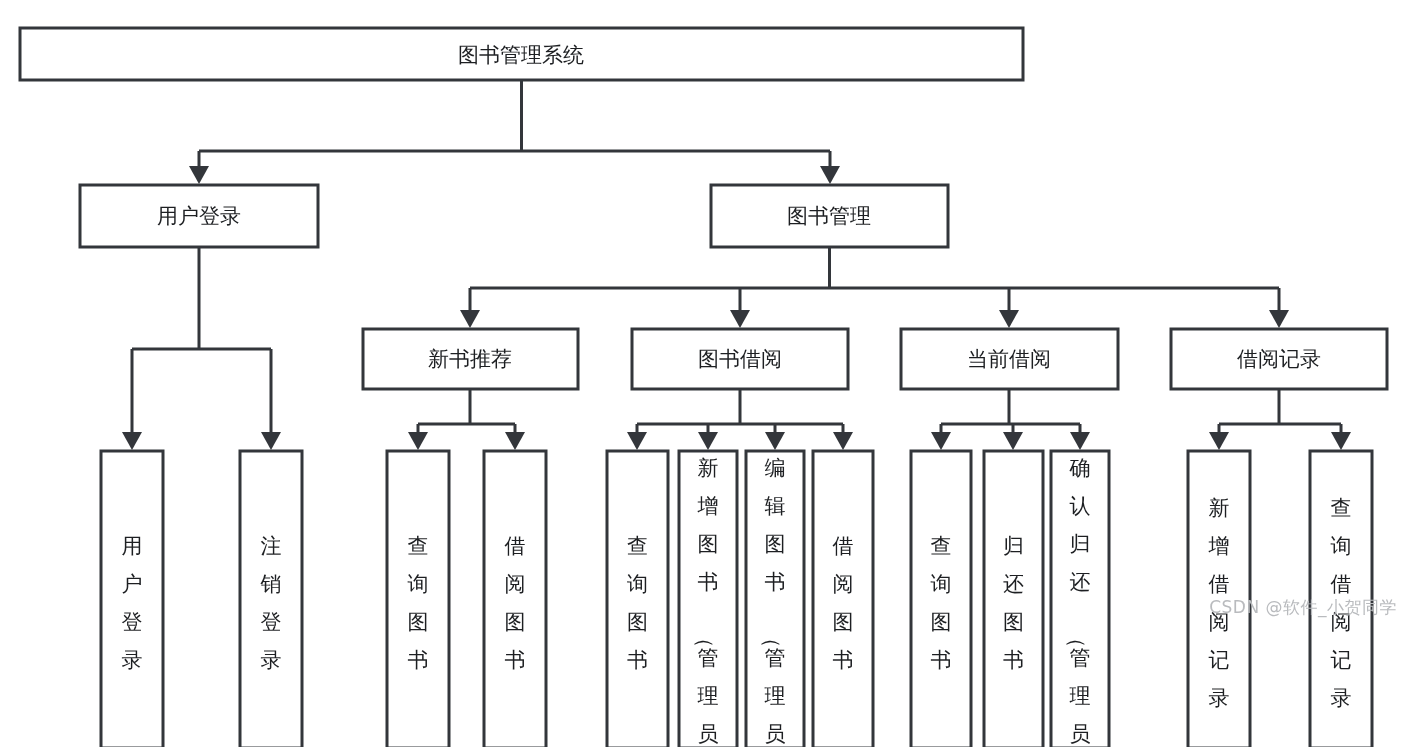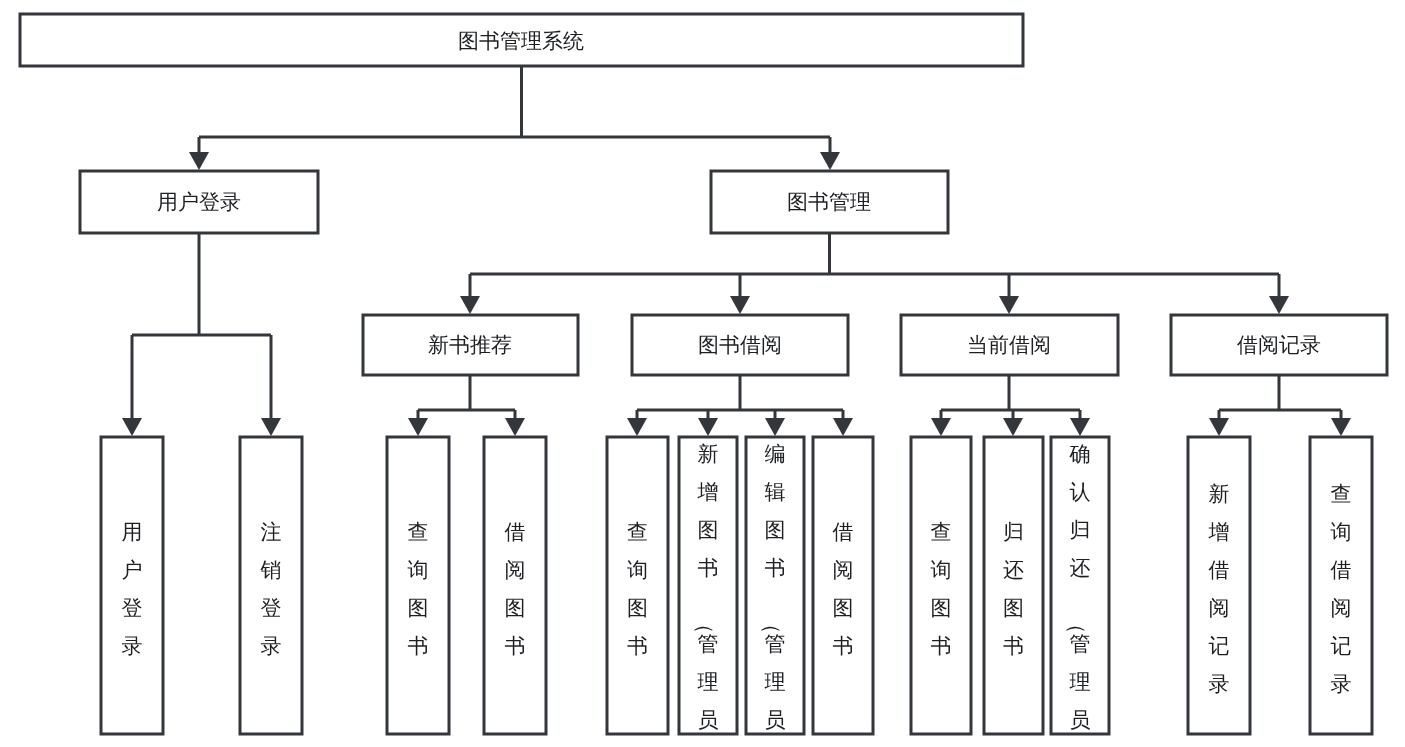--- a/index.html
+++ b/index.html
@@ -11,20 +11,21 @@
     width: 1405px;
     height: 747px;
     font-family: "DejaVu Sans", "Liberation Sans", sans-serif;
     overflow: hidden;
     position: relative;
   }
   #diagram-root {
     position: relative;
     width: 1405px;
     height: 609px;
+    margin-top: 14px;
   }
   svg#diagram-svg {
     position: absolute;
     left: 0;
     top: 0;
     width: 1405px;
     height: 747px;
     display: block;
   }
   .node-box {
@@ -203,13 +204,14 @@
           <text class="node-label-v" x="1219" y="501.14"><tspan x="1219" dy="0">新</tspan><tspan x="1219" dy="38">增</tspan><tspan x="1219" dy="38">借</tspan><tspan x="1219" dy="38">阅</tspan><tspan x="1219" dy="38">记</tspan><tspan x="1219" dy="38">录</tspan></text>
         </g>
         <g>
           <rect class="node-box" x="1310" y="437" width="62" height="297"></rect>
           <text class="node-label-v" x="1341" y="501.14"><tspan x="1341" dy="0">查</tspan><tspan x="1341" dy="38">询</tspan><tspan x="1341" dy="38">借</tspan><tspan x="1341" dy="38">阅</tspan><tspan x="1341" dy="38">记</tspan><tspan x="1341" dy="38">录</tspan></text>
         </g>
       </g>
 
   </svg>
 
+  <div class="watermark">CSDN @软件_小贺同学</div>
 </div>
 
 </body></html>

